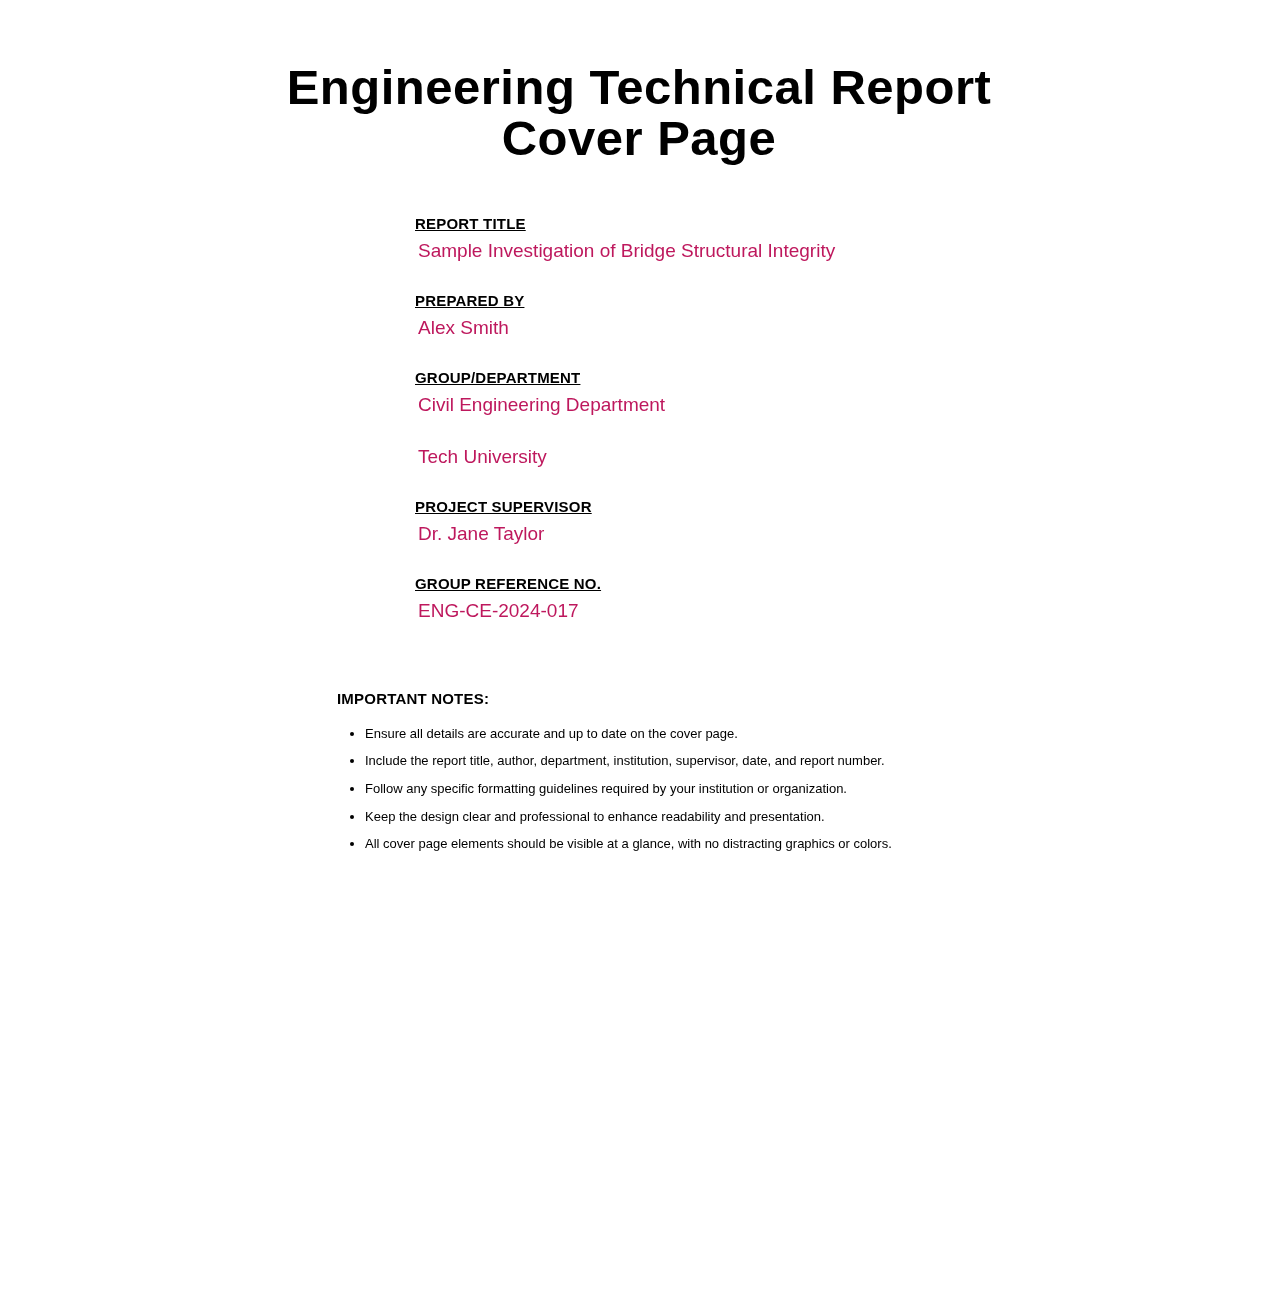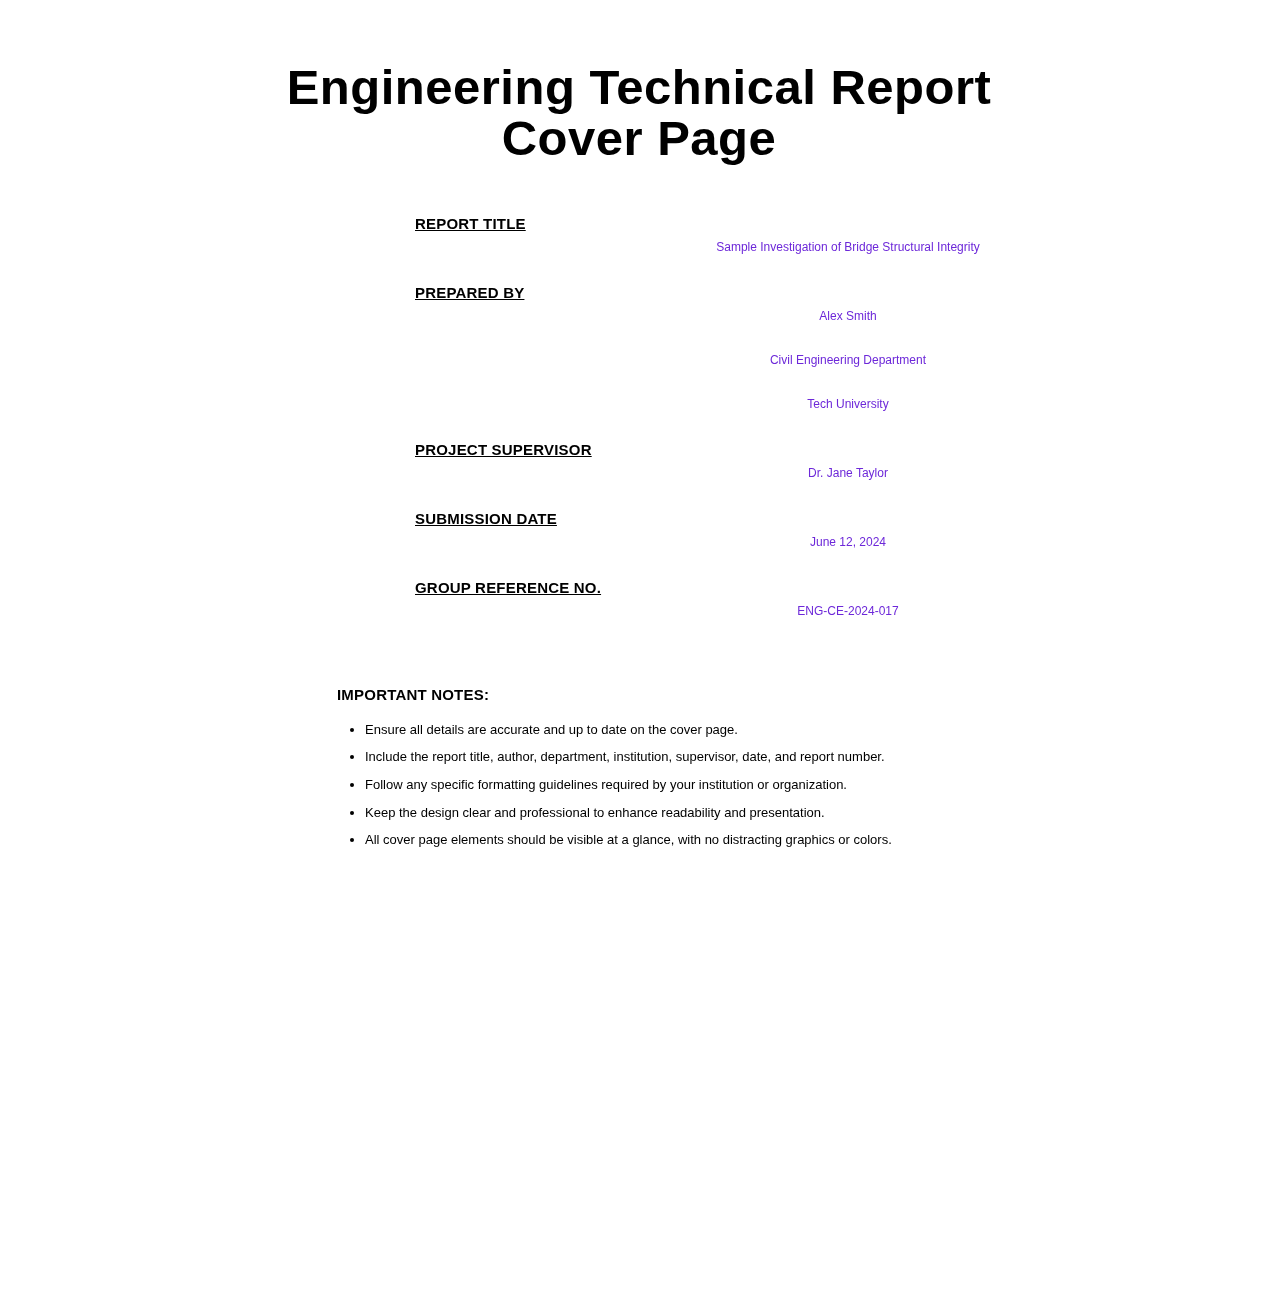--- a/index.html
+++ b/index.html
@@ -33,25 +33,24 @@
   }
   .field-label {
     font-size: 15px;
     font-weight: bold;
     letter-spacing: 0.2px;
     margin-bottom: 8px;
     color: #000000;
     text-decoration: underline;
   }
   .field-value {
-    font-size: 12px;
+    font-size: 19px;
     font-weight: normal;
     padding-left: 3px;
-    color: #6d28d9;
-    text-align: center;
+    color: #be185d;
   }
   .notes {
     margin-top: 68px;
     margin-left: 337px;
   }
   .notes-heading {
     font-size: 15px;
     font-weight: bold;
     letter-spacing: 0.2px;
     color: #000000;
@@ -82,36 +81,33 @@
       <div class="field-label">REPORT TITLE</div>
       <div class="field-value">Sample Investigation of Bridge Structural Integrity</div>
     </div>
 
     <div class="field">
       <div class="field-label">PREPARED BY</div>
       <div class="field-value">Alex Smith</div>
     </div>
 
     <div class="field">
+      <div class="field-label">GROUP/DEPARTMENT</div>
       <div class="field-value">Civil Engineering Department</div>
     </div>
 
     <div class="field">
       <div class="field-value">Tech University</div>
     </div>
 
     <div class="field">
       <div class="field-label">PROJECT SUPERVISOR</div>
       <div class="field-value">Dr. Jane Taylor</div>
     </div>
 
-    <div class="field">
-      <div class="field-label">SUBMISSION DATE</div>
-      <div class="field-value">June 12, 2024</div>
-    </div>
 
     <div class="field">
       <div class="field-label">GROUP REFERENCE NO.</div>
       <div class="field-value">ENG-CE-2024-017</div>
     </div>
 
   </div>
 
   <div class="notes">
     <div class="notes-heading">IMPORTANT NOTES:</div>

